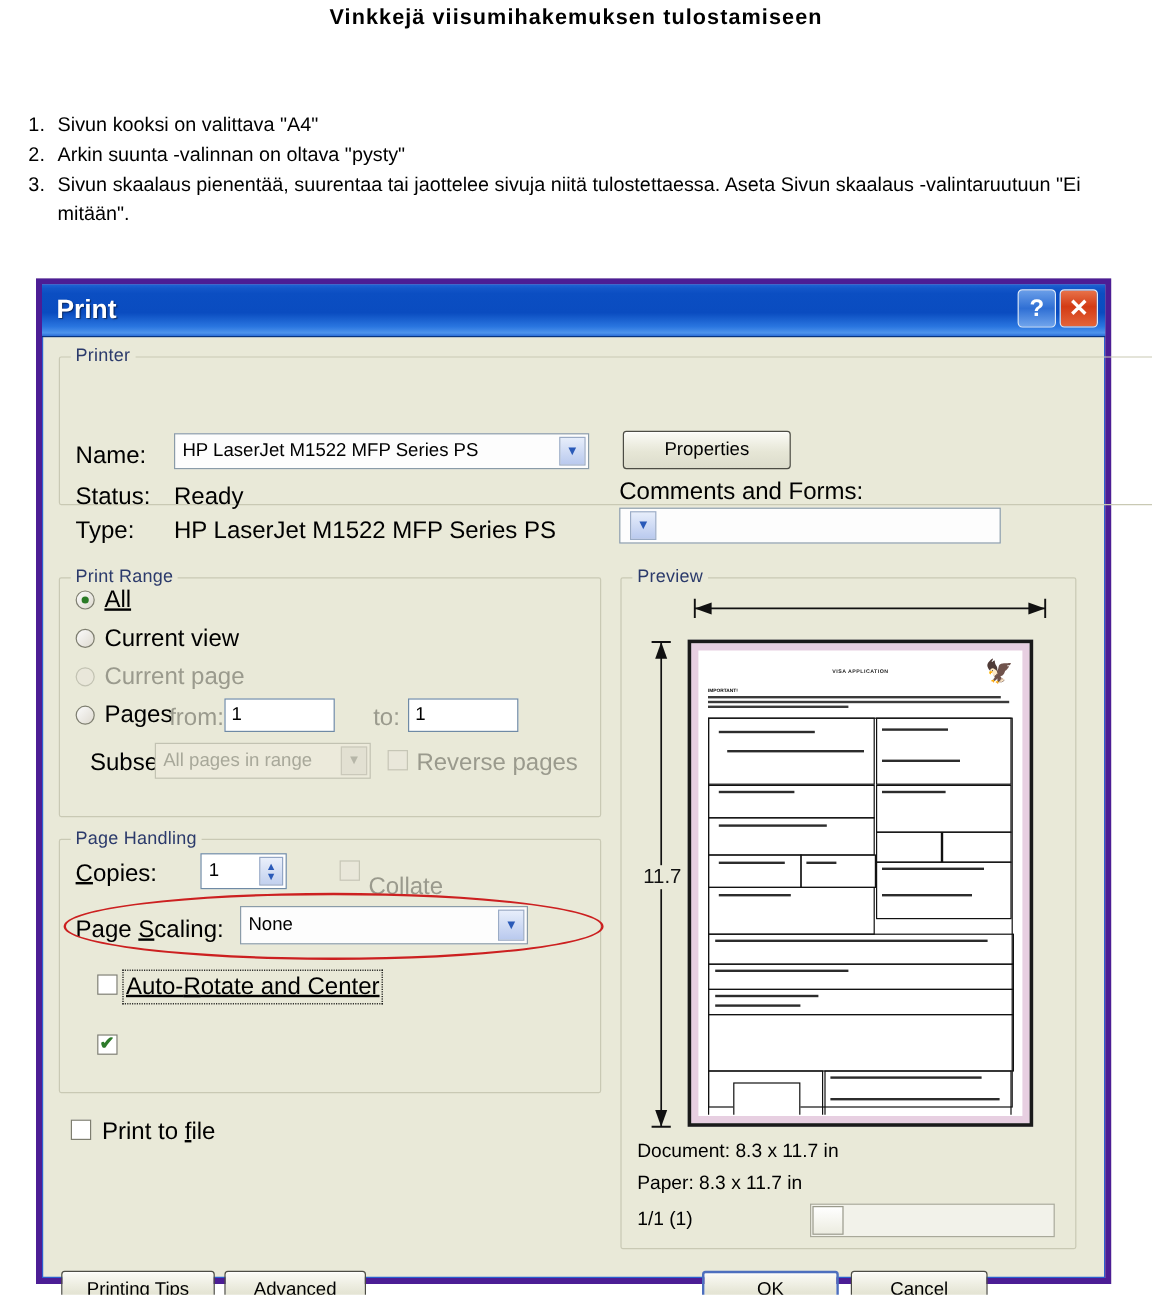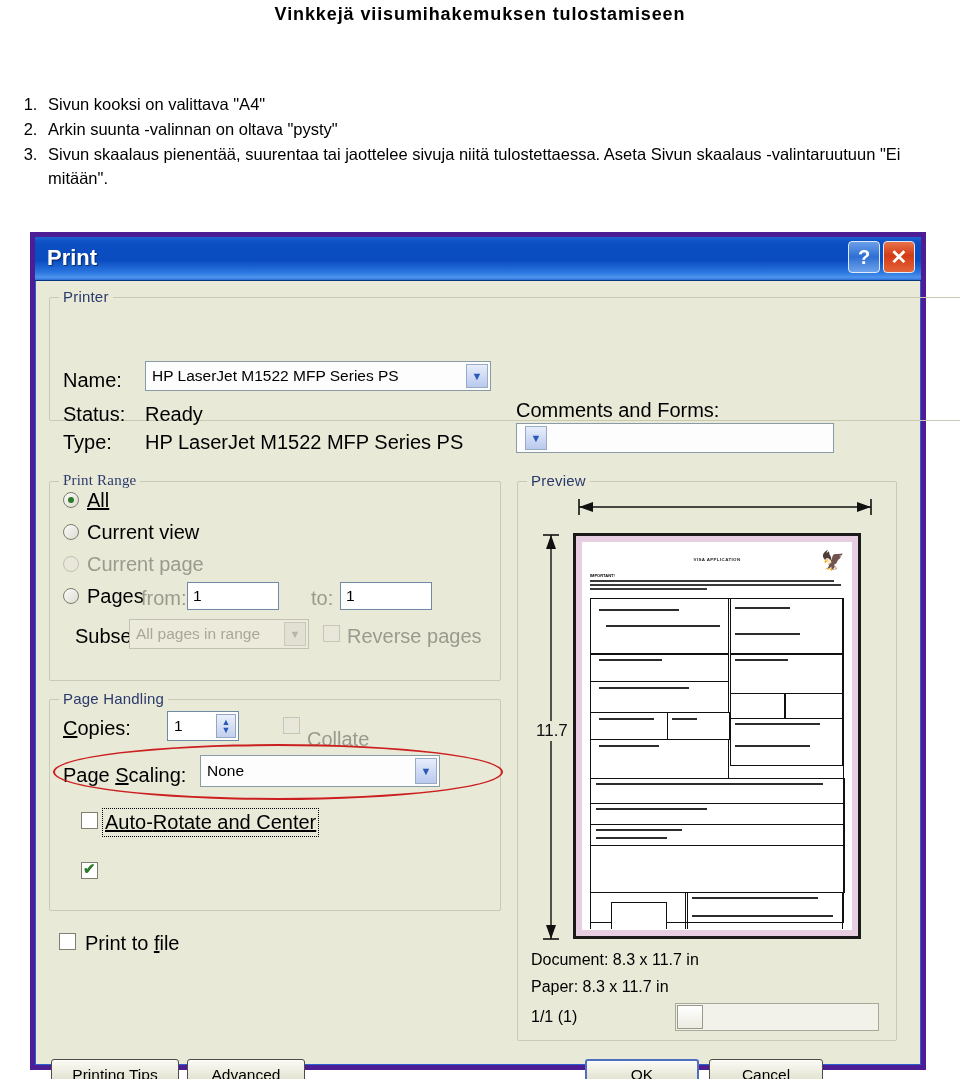--- a/index.html
+++ b/index.html
@@ -226,33 +226,36 @@
         <span class="legend">Printer</span>
       </div>
 
       <div class="lbl" style="left:28px; top:88px;">
         <span>Name:</span>
       </div>
       <div class="combo" style="left:110px; top:80px; width:346px; height:30px;">
         <span class="txt">HP LaserJet M1522 MFP Series PS</span>
         <span class="arrow">▼</span>
       </div>
+      <div class="btn" style="left:484px; top:78px; width:140px; height:32px;">
+        <span>Properties</span>
+      </div>
 
       <div class="lbl" style="left:28px; top:122px;">Status:</div>
       <div class="lbl" style="left:110px; top:122px;">Ready</div>
 
       <div class="lbl" style="left:28px; top:150px;">Type:</div>
       <div class="lbl" style="left:110px; top:150px;">HP LaserJet M1522 MFP Series PS</div>
 
       <div class="lbl" style="left:481px; top:118px;">Comments and Forms:</div>
       <div class="combo" style="left:481px; top:142px; width:318px; height:30px;">
         <span class="arrow">▼</span>
       </div>
 
-      <div class="group" style="left:14px; top:200px; width:452px; height:200px;font-family:Liberation Serif, serif;">
+      <div class="group" style="left:14px; top:200px; width:452px; height:200px;">
         <span class="legend">Print Range</span>
       </div>
 
       <div class="radio on" style="left:28px; top:211px;"></div>
       <div class="lbl" style="left:52px; top:208px;">
         <u>All</u>
       </div>
 
       <div class="radio" style="left:28px; top:243px;"></div>
       <div class="lbl" style="left:52px; top:240px;">Current view</div>

